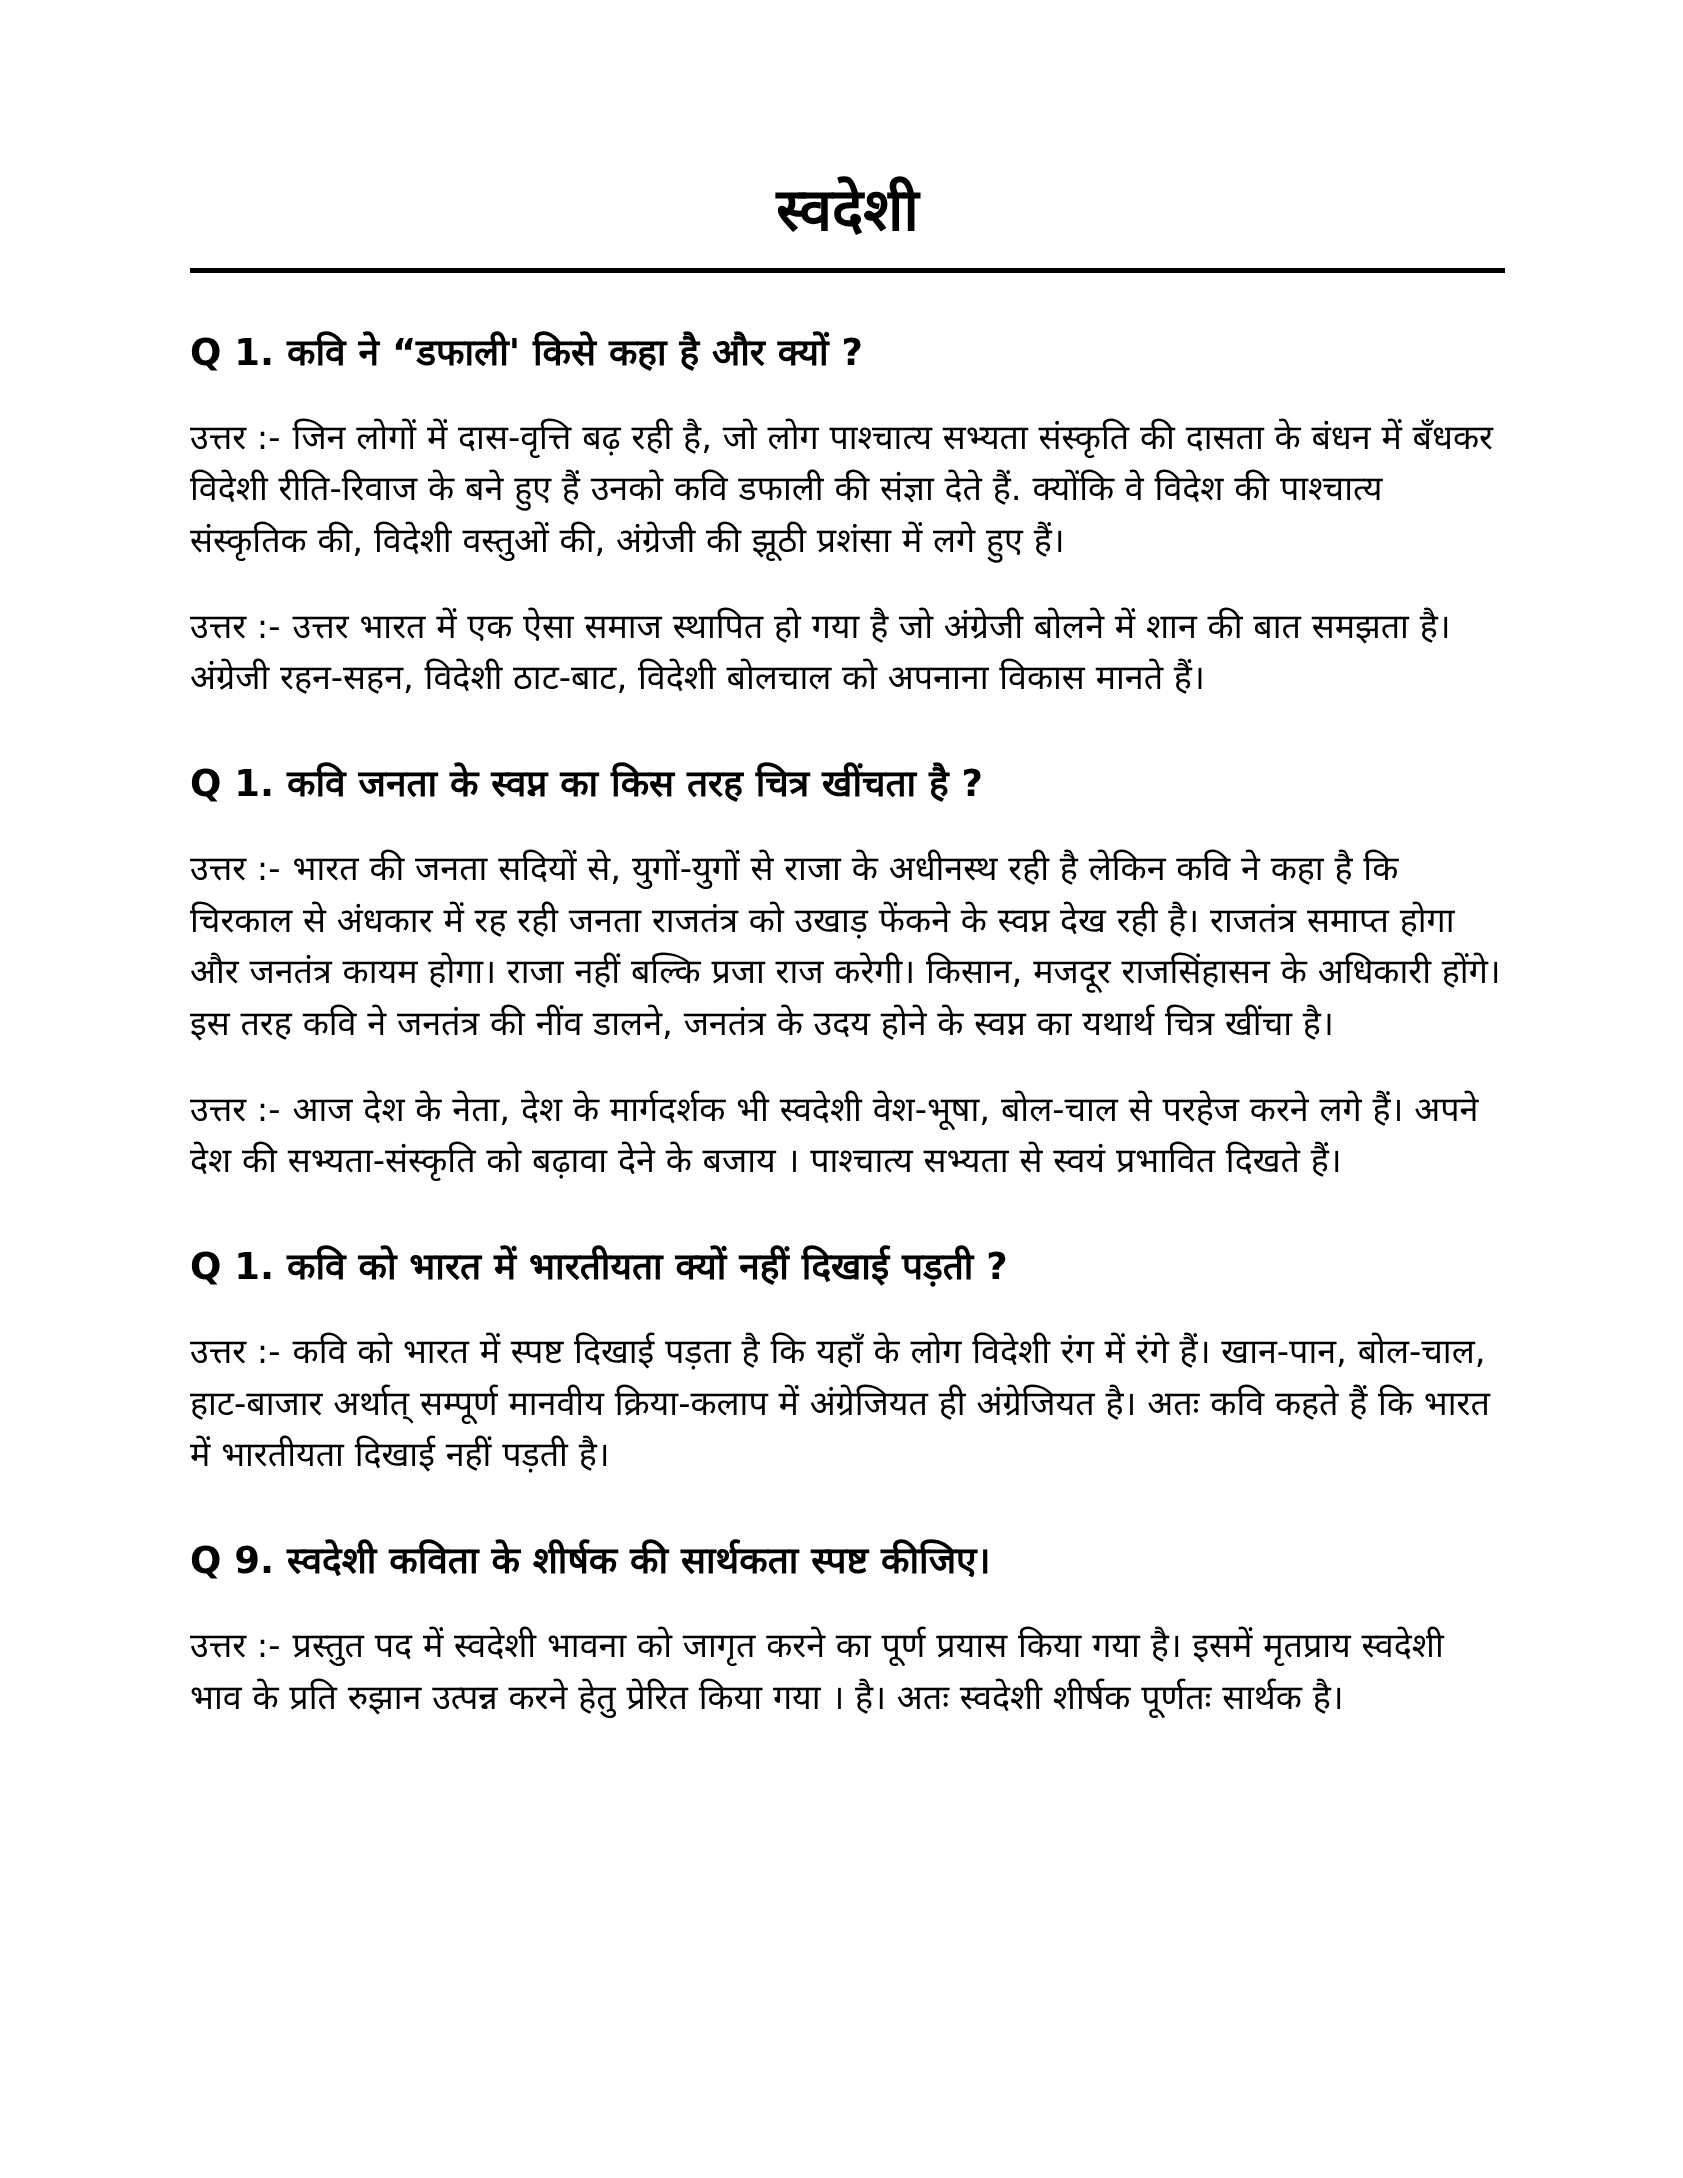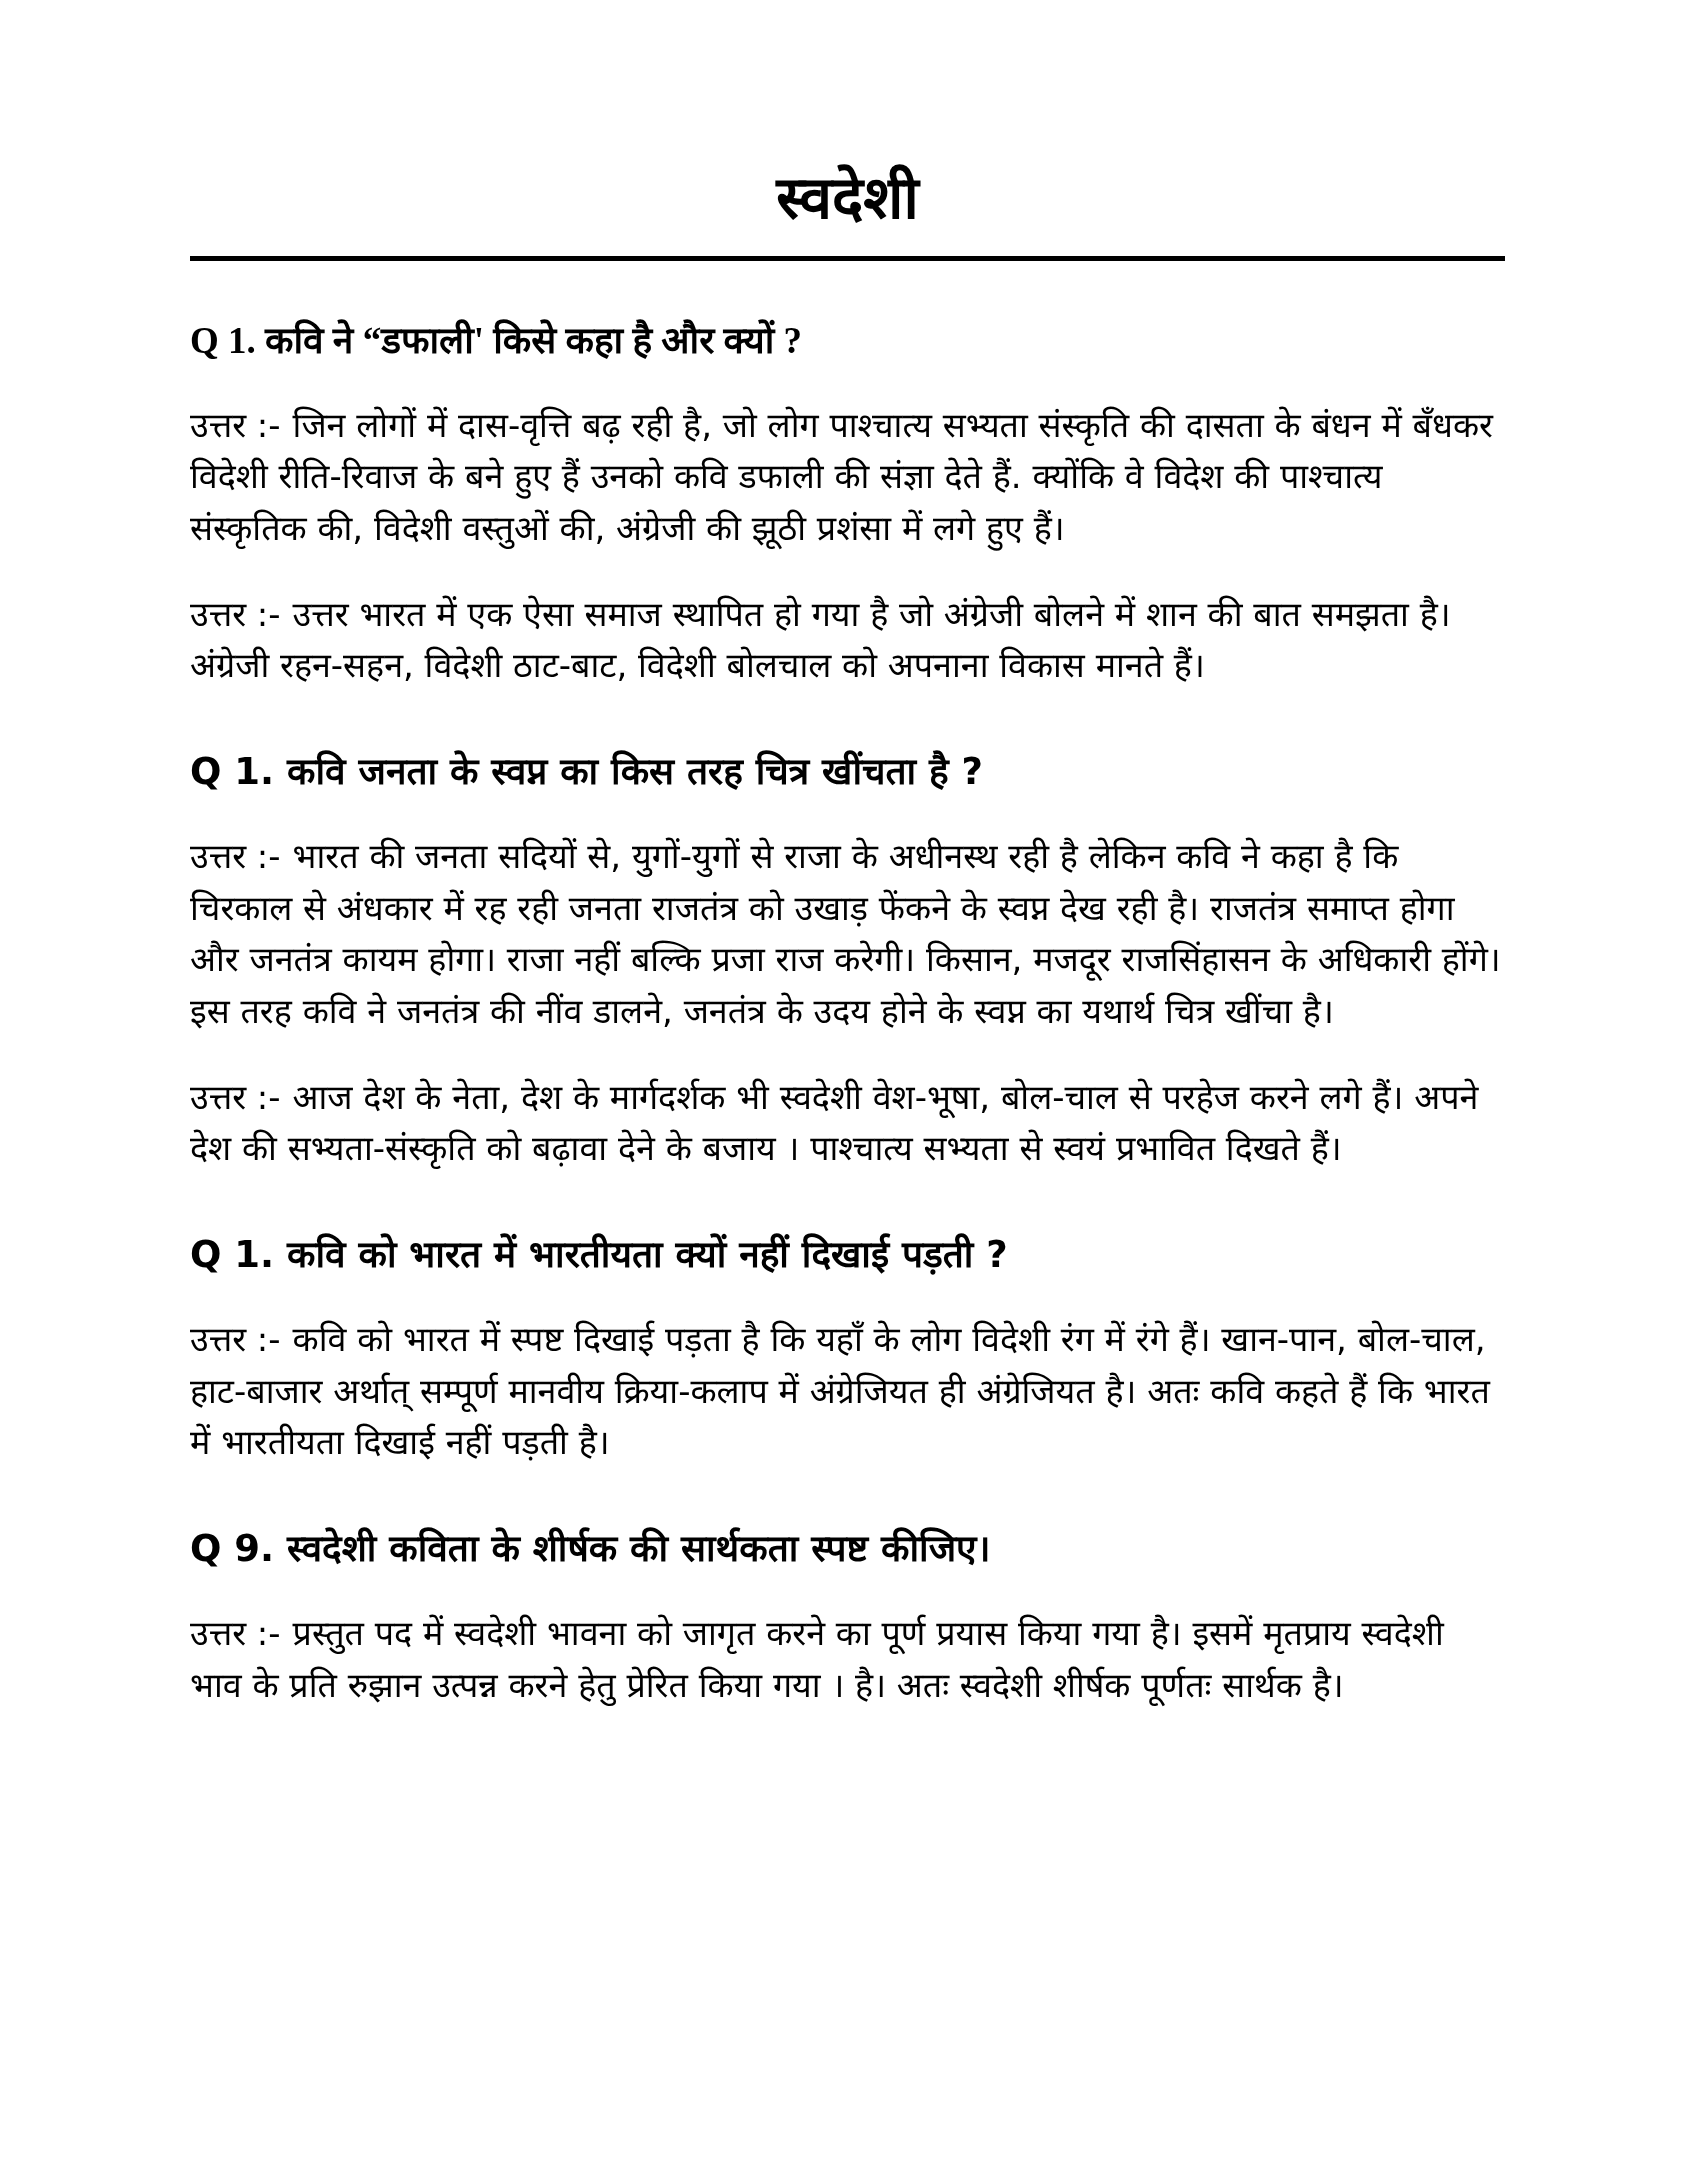--- a/index.html
+++ b/index.html
@@ -19,39 +19,38 @@
     width: 1683px;
     height: 2178px;
     padding: 163px 178px 0 190px;
     background: #ffffff;
   }
   .doc-title {
     text-align: center;
     font-size: 59px;
     font-weight: 700;
     line-height: 1.2;
-    margin: 0;
+    margin: 12px;
     color: #000000;
   }
   .title-rule {
     height: 5px;
     background: #000000;
     border: none;
     margin: 22px 0 0 0;
     width: 100%;
   }
   .qa-section .question {
     font-size: 37px;
     font-weight: 700;
     line-height: 1.35;
     margin: 55px 0 0 0;
     color: #000000;
   }
   .qa-section:first-of-type .question {
-    font-family: Liberation Serif, serif;
   }
   .qa-section .answer {
     font-size: 34px;
     font-weight: 400;
     line-height: 1.52;
     margin: 34px 0 0 0;
     color: #000000;
     text-align: left;
   }
   .answer .ans-prefix {

